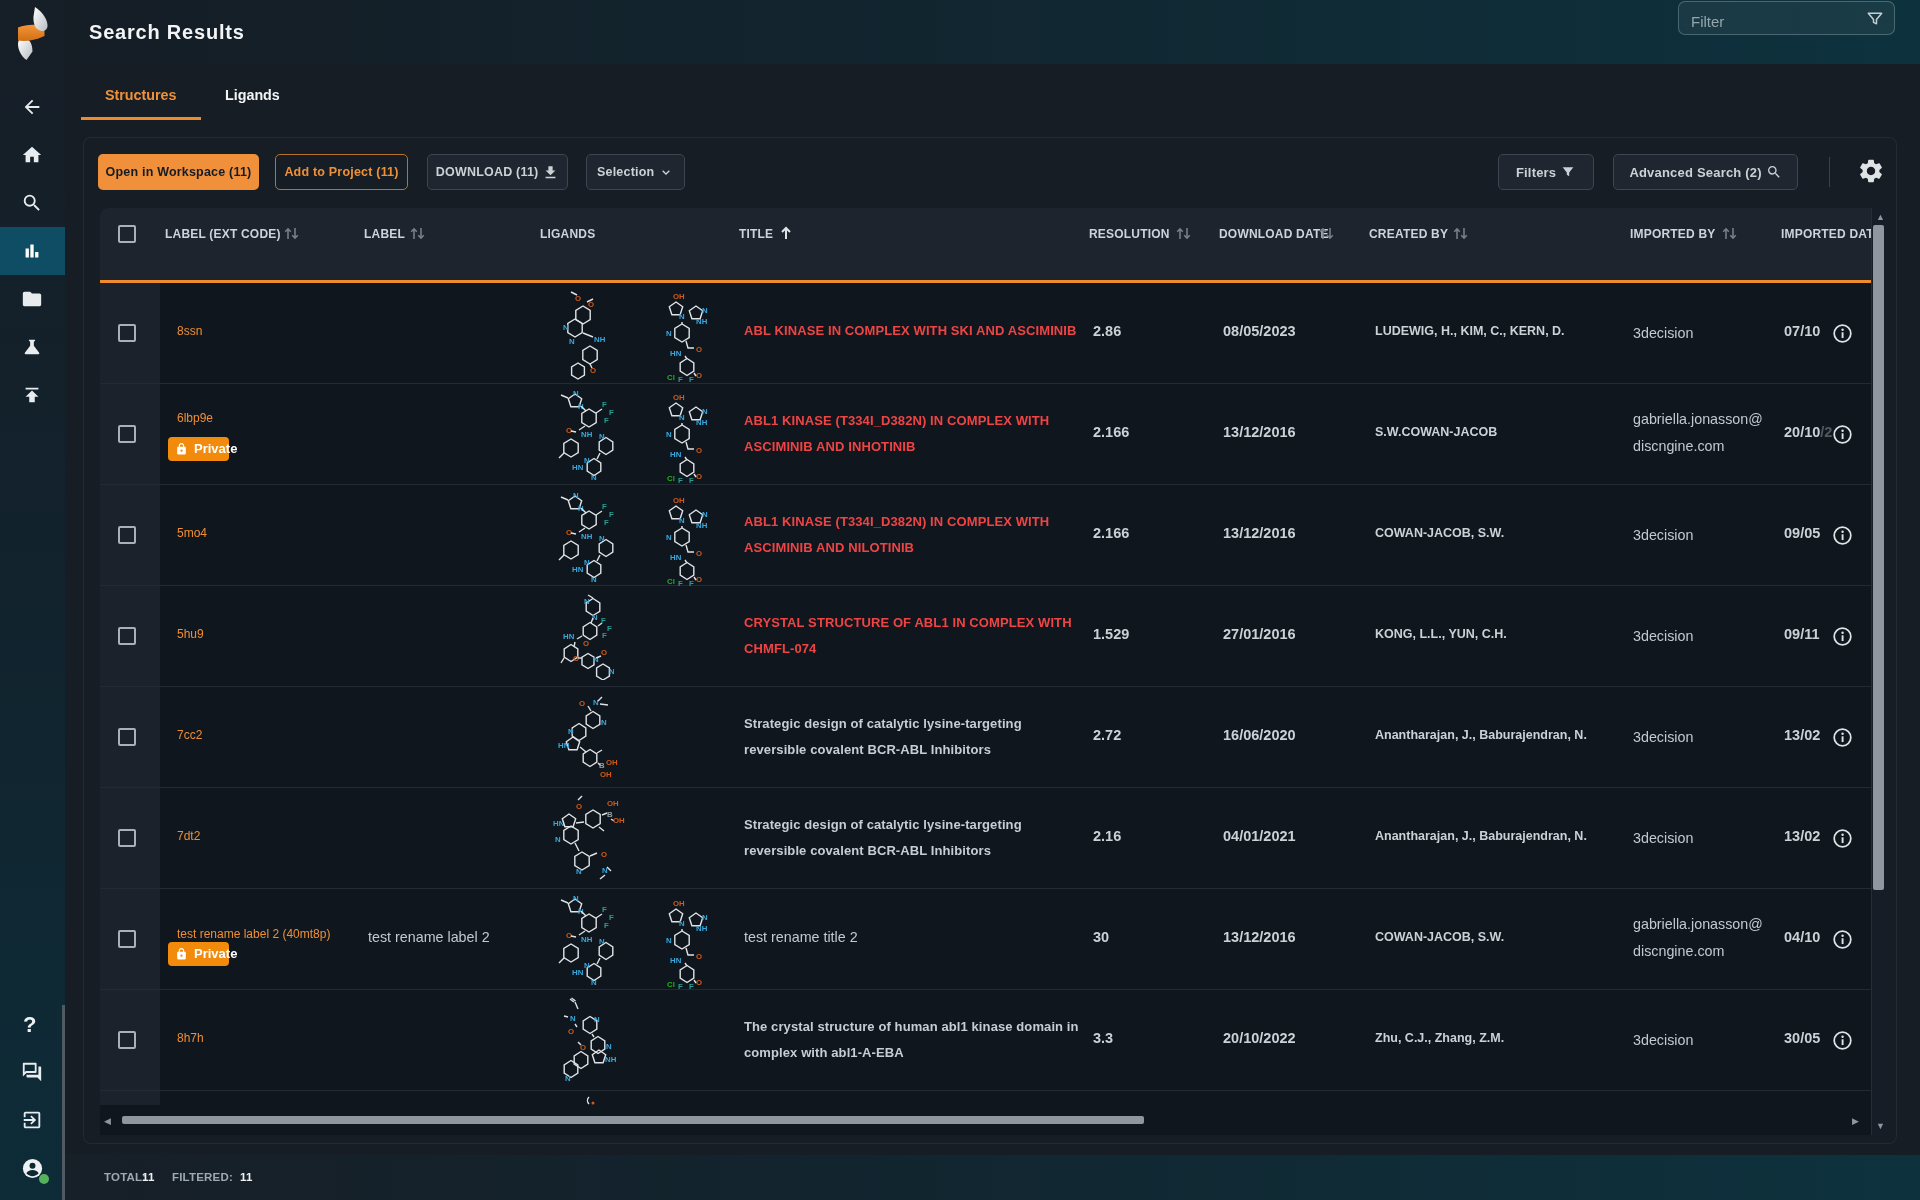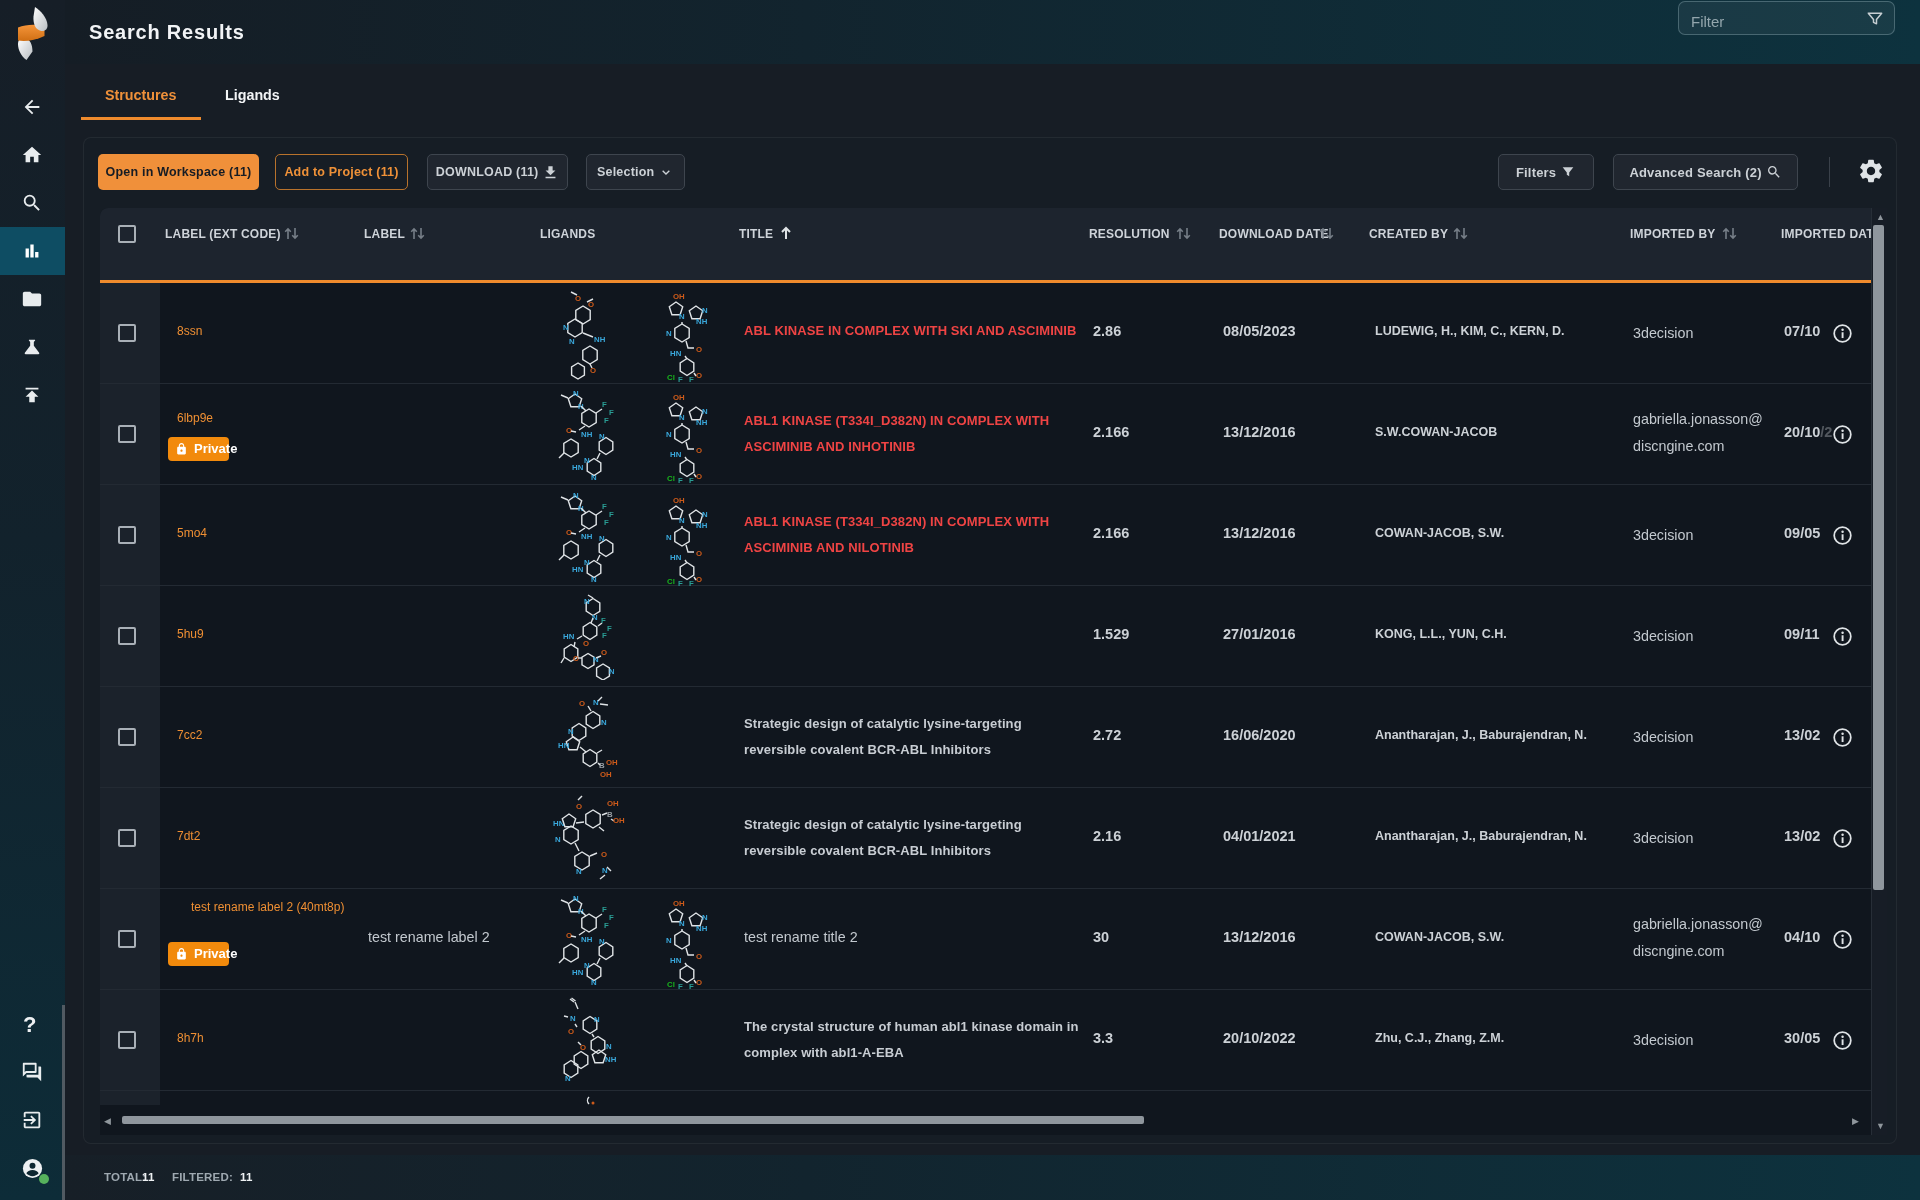--- a/index.html
+++ b/index.html
@@ -467,20 +467,21 @@
 <text class="o" x="13" y="69">O</text>
 <path d="M18 66 L22 66"></path>
 <path d="M28.0 61.5 L22.0 65.2 L22.0 72.8 L28.0 76.5 L34.0 72.8 L34.0 65.2 Z"></path>
 <text x="33" y="70">N</text>
 <path d="M36 66 L41 64"></path>
 <text class="o" x="41" y="63">O</text>
 <path d="M43.0 72.0 L36.6 76.0 L36.6 84.0 L43.0 88.0 L49.4 84.0 L49.4 76.0 Z"></path>
 <text x="49" y="82">N</text>
 </svg>
           </span>
+        <div class="cell ttl" style="left:644px; top:24px;">CRYSTAL STRUCTURE OF ABL1 IN COMPLEX WITH<br>CHMFL-074</div>
         <div class="cell val" style="left:993px; top:40px;">1.529</div>
         <div class="cell val" style="left:1123px; top:40px;">27/01/2016</div>
         <div class="cell auth" style="left:1275px; top:41px;">KONG, L.L., YUN, C.H.</div>
         <div class="cell imp" style="left:1533px; top:37px;">3decision</div>
         <div class="cell val" style="left:1684px; top:40px;">09/11</div>
         <svg class="info" style="left:1732px; top:40px;" width="21" height="21" viewBox="0 0 24 24">
             <circle cx="12" cy="12" r="9.5" stroke="#dfe3e6" stroke-width="2" fill="none"></circle>
             <rect x="11" y="10.6" width="2.2" height="6.6" fill="#dfe3e6"></rect>
             <circle cx="12.1" cy="7.7" r="1.4" fill="#dfe3e6"></circle>
           </svg>
@@ -562,21 +563,21 @@
         <svg class="info" style="left:1732px; top:40px;" width="21" height="21" viewBox="0 0 24 24">
             <circle cx="12" cy="12" r="9.5" stroke="#dfe3e6" stroke-width="2" fill="none"></circle>
             <rect x="11" y="10.6" width="2.2" height="6.6" fill="#dfe3e6"></rect>
             <circle cx="12.1" cy="7.7" r="1.4" fill="#dfe3e6"></circle>
           </svg>
       </div>
 
       <div class="row" style="top:681px;">
         <div class="ckcol"></div>
           <div class="ckbox" style="left:18px; top:41px;"></div>
-        <div class="cell lab" style="left:77px; top:11px;margin-left:14px;">test rename label 2 (40mt8p)</div>
+        <div class="cell lab" style="left:77px; top:38px;">test rename label 2 (40mt8p)</div>
         <div class="badge" style="left:68px; top:53px;">
             <svg style="position:absolute;left:7px;top:5px;" width="13" height="14" viewBox="0 0 24 24">
               <path fill="#fff" d="M18 8h-1V6c0-2.76-2.24-5-5-5S7 3.24 7 6v2H6c-1.1 0-2 .9-2 2v10c0 1.1.9 2 2 2h12c1.1 0 2-.9 2-2V10c0-1.1-.9-2-2-2zm-6 9c-1.1 0-2-.9-2-2s.9-2 2-2 2 .9 2 2-.9 2-2 2zM9 8V6c0-1.66 1.34-3 3-3s3 1.34 3 3v2H9z"></path>
             </svg>
             <span>Private</span>
           </div>
         <div class="cell imp" style="left:268px; top:35px;">test rename label 2</div>
         <span class="abs" style="left:457px; top:6px;">
             <svg class="mol" width="64" height="90" viewBox="0 0 64 90">
 <path d="M4 5 L11 8"></path>

